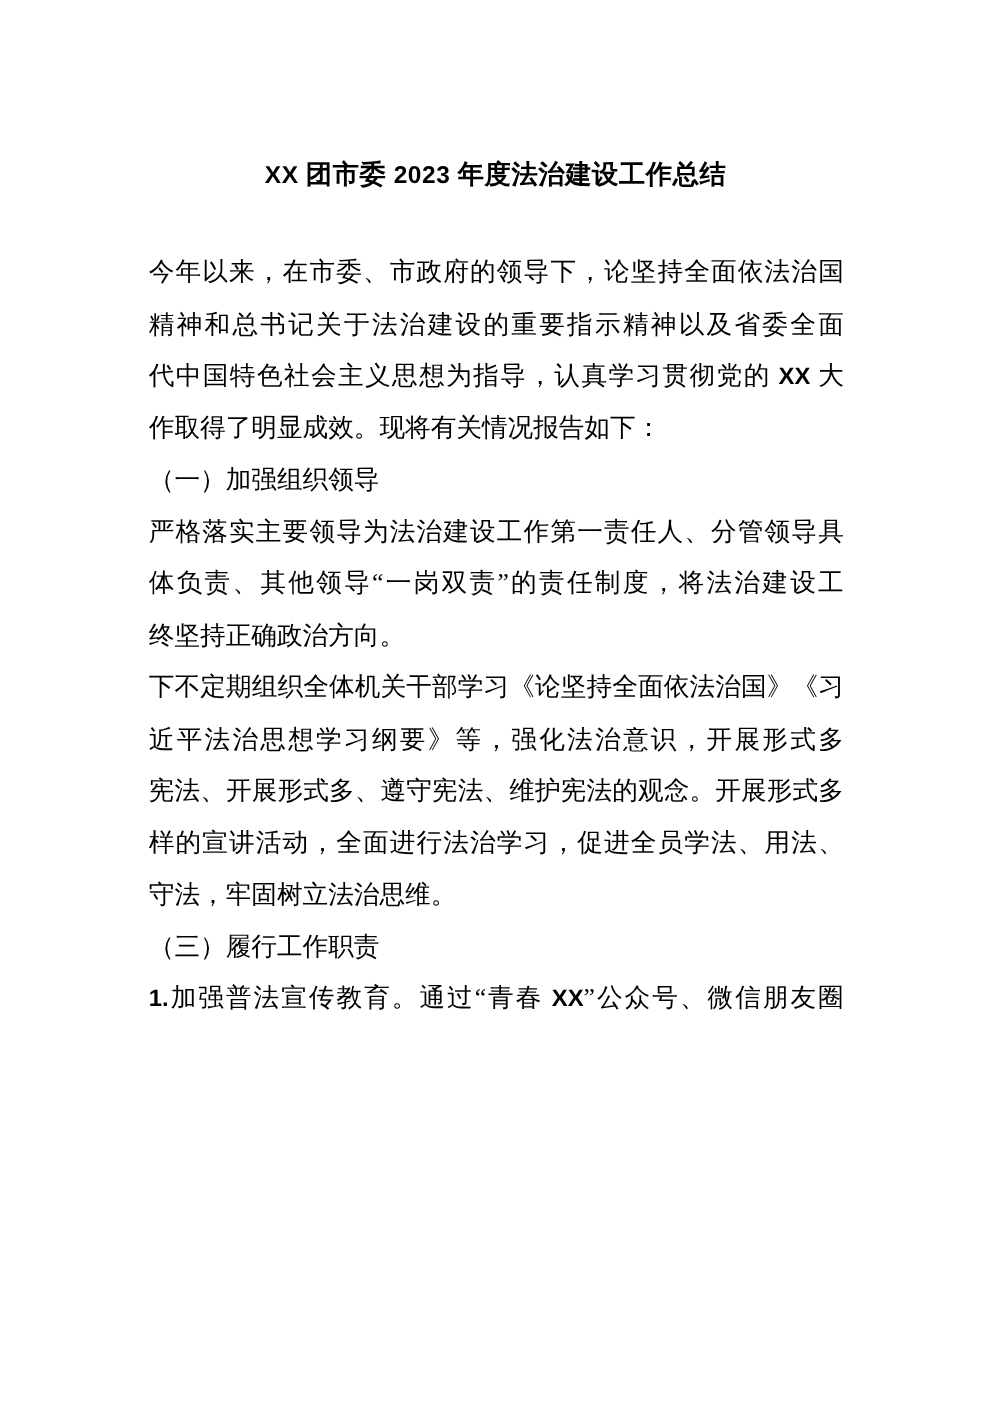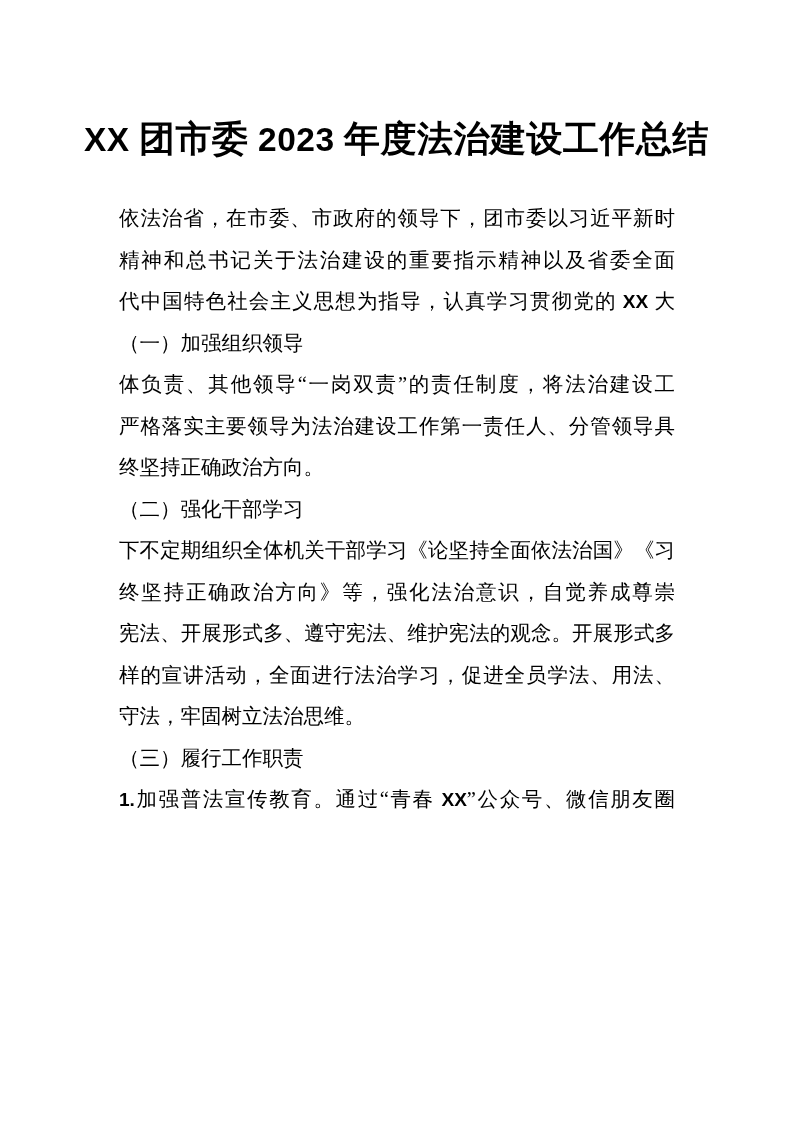--- a/index.html
+++ b/index.html
@@ -14,21 +14,21 @@
   .page {
     position: relative;
     width: 793px;
     height: 1122px;
     background: #ffffff;
     overflow: hidden;
   }
   .doc-title {
     margin: 118px 60px 0 60px;
     text-align: center;
-    font-size: 36px;
+    font-size: 21px;
     line-height: 42px;
     font-weight: 700;
     letter-spacing: 0.5px;
   }
   .doc-body {
     margin: 37px 118px 0 119px; 
   }
   .line {
     font-size: 20.5px;
     line-height: 41.5px;
@@ -46,29 +46,29 @@
     font-weight: 700;
     font-size: 0.93em;
   }
 </style>
 </head>
 <body>
 
 <div class="page">
   <h1 class="doc-title"><span class="lat">XX</span> 团市委 <span class="lat">2023</span> 年度法治建设工作总结</h1>
   <div class="doc-body">
-      <div class="line fill">依法治省，在市委、市政府的领导下，团市委以习近平新时</div>
+      <div class="line fill">今年以来，在市委、市政府的领导下，论坚持全面依法治国</div>
       <div class="line fill">精神和总书记关于法治建设的重要指示精神以及省委全面</div>
       <div class="line fill">代中国特色社会主义思想为指导，认真学习贯彻党的 <span class="lat">XX</span> 大</div>
+      <div class="line">作取得了明显成效。现将有关情况报告如下：</div>
       <div class="line">（一）加强组织领导</div>
+      <div class="line fill">严格落实主要领导为法治建设工作第一责任人、分管领导具</div>
       <div class="line fill">体负责、其他领导“一岗双责”的责任制度，将法治建设工</div>
-      <div class="line fill">严格落实主要领导为法治建设工作第一责任人、分管领导具</div>
       <div class="line">终坚持正确政治方向。</div>
-      <div class="line">（二）强化干部学习</div>
       <div class="line fill">下不定期组织全体机关干部学习《论坚持全面依法治国》《习</div>
-      <div class="line fill">终坚持正确政治方向》等，强化法治意识，自觉养成尊崇</div>
+      <div class="line fill">近平法治思想学习纲要》等，强化法治意识，开展形式多</div>
       <div class="line fill">宪法、开展形式多、遵守宪法、维护宪法的观念。开展形式多</div>
       <div class="line fill">样的宣讲活动，全面进行法治学习，促进全员学法、用法、</div>
       <div class="line">守法，牢固树立法治思维。</div>
       <div class="line">（三）履行工作职责</div>
       <div class="line fill"><span class="lat">1.</span>加强普法宣传教育。通过“青春 <span class="lat">XX</span>”公众号、微信朋友圈</div>
     </div>
 </div>
 
 </body></html>

